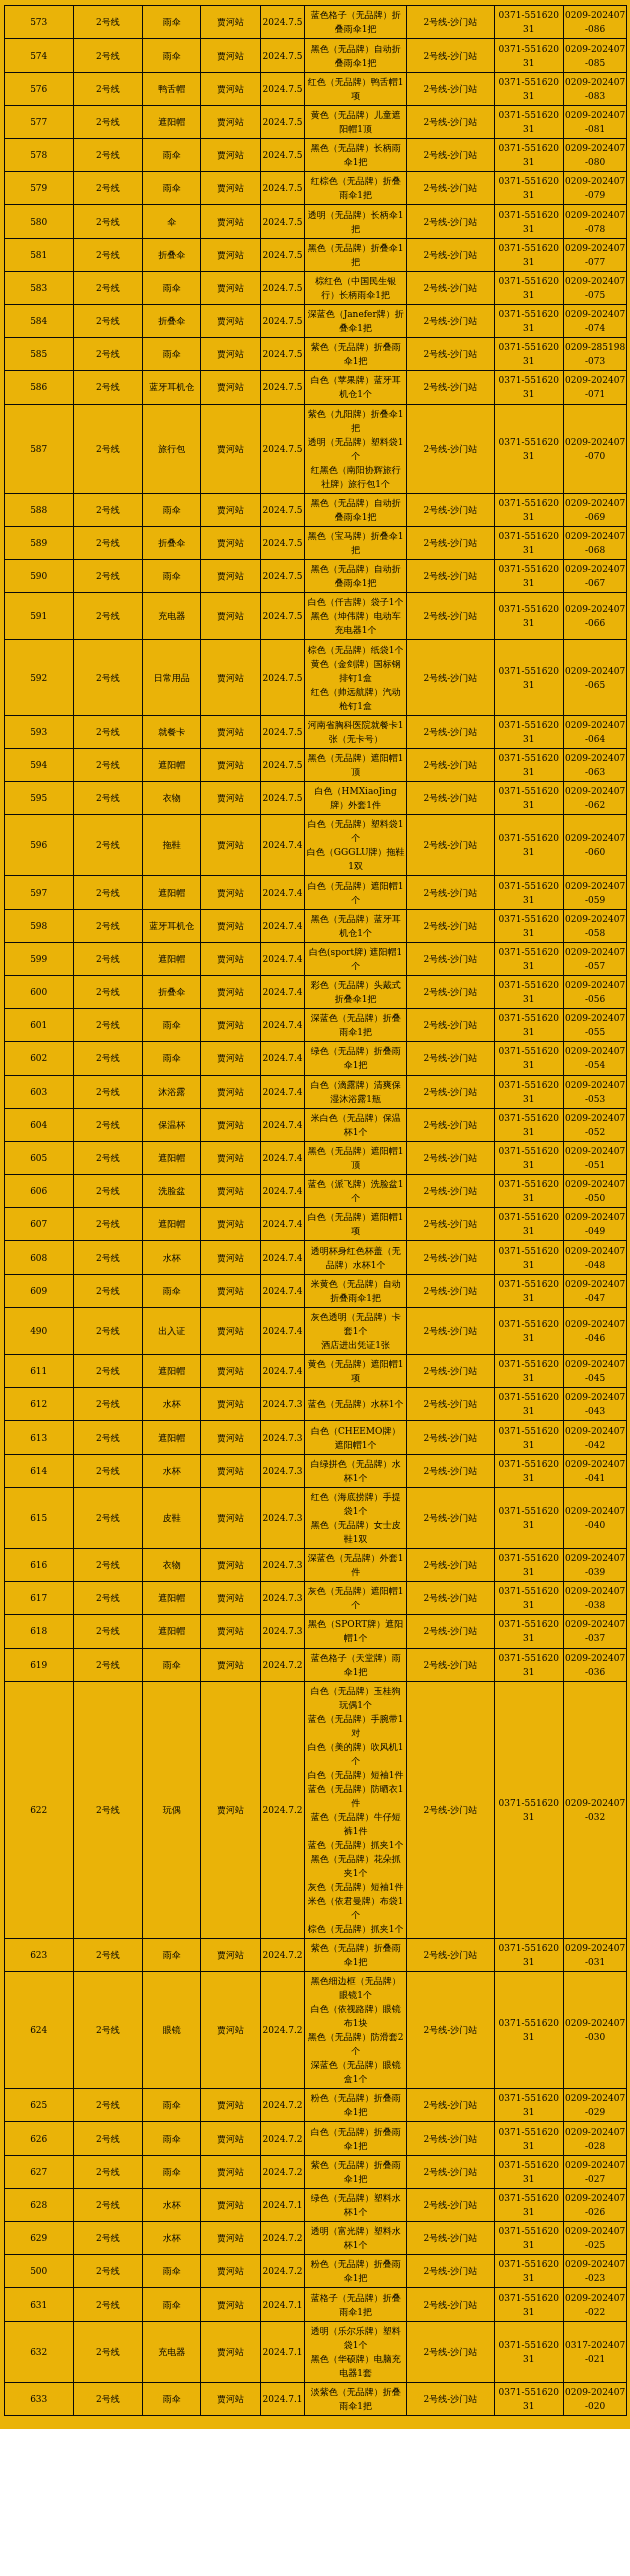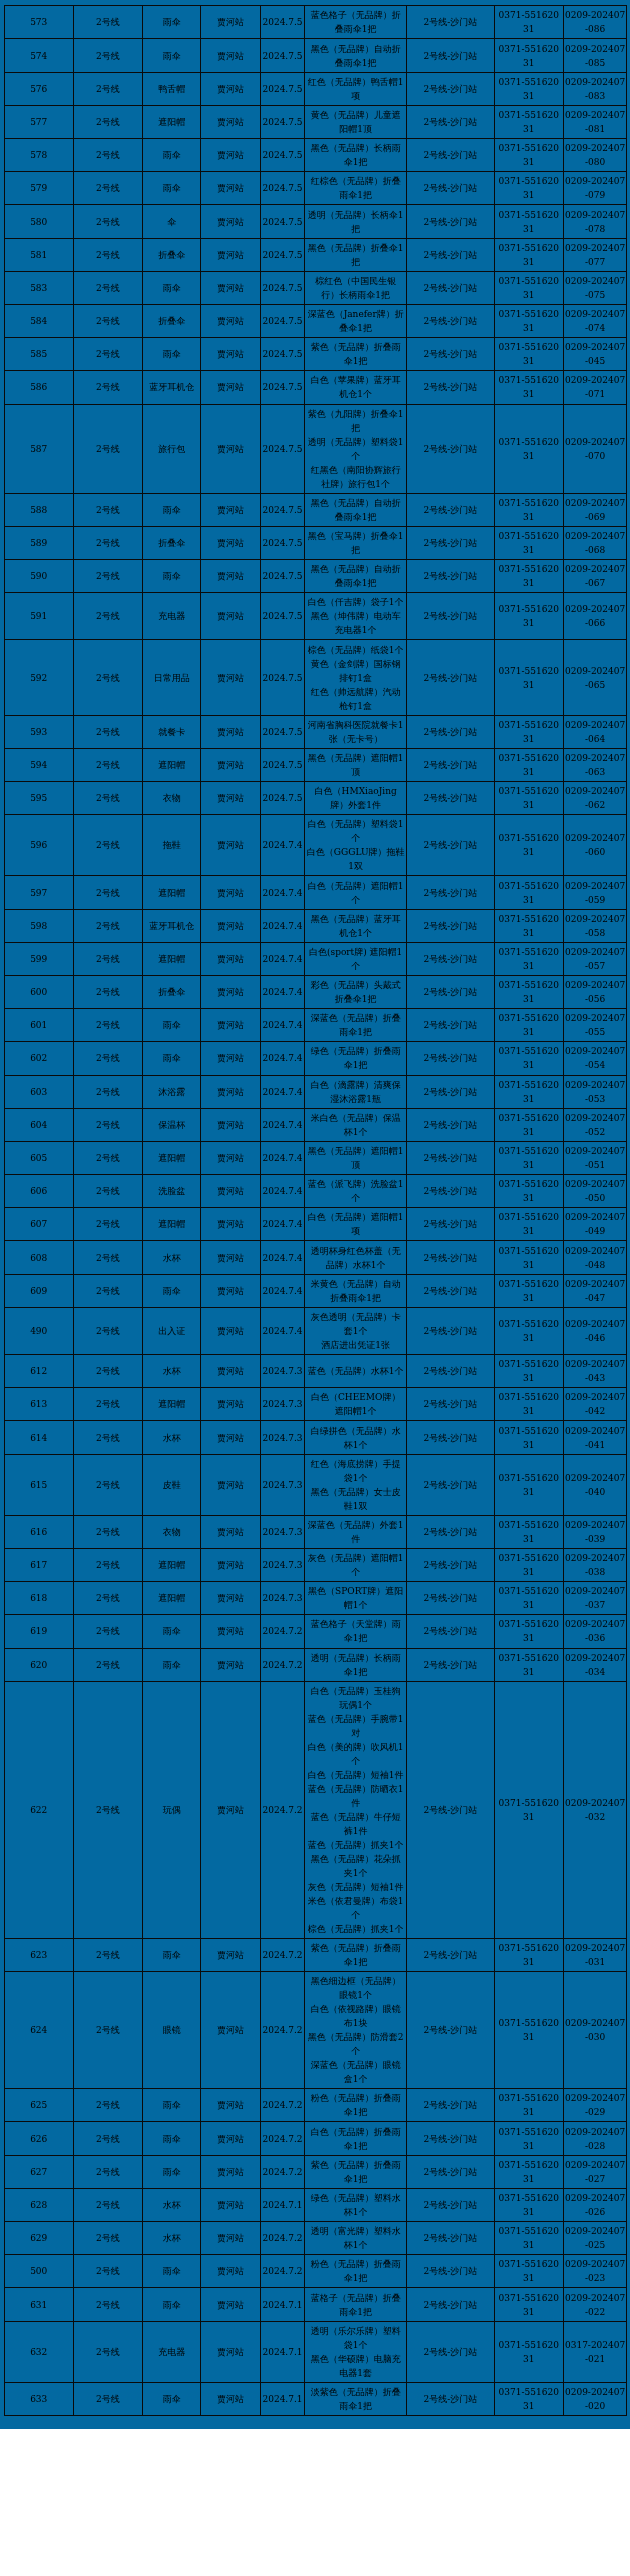--- a/index.html
+++ b/index.html
@@ -1,21 +1,21 @@
 <!DOCTYPE html>
 <html lang="zh" style="font-size:8.4px"><head>
 <meta charset="utf-8">
 <style>
   html,body{margin:0;padding:0;background:#ffffff;}
   body{
     width:630px;
     font-family:"DejaVu Serif","Liberation Serif",serif;
     color:#000;
   }
-  .page{width:630px;box-sizing:border-box;padding:5.3px 2.6px 12.6px 3.7px;background:#0369a1;}
+  .page{width:630px;box-sizing:border-box;padding:5.3px 2.6px 12.6px 3.7px;background:#eab308;}
   table.lost{
     width:100%;
     border-collapse:collapse;
     table-layout:fixed;
     border:1.6px solid #0a0a0a;
   }
   table.lost td{
     border:1.1px solid #0a0a0a;
     text-align:center;
     vertical-align:middle;
@@ -161,21 +161,21 @@
       </tr>
         <tr>
         <td class="c-no">585</td>
         <td class="c-line">2号线</td>
         <td class="c-type">雨伞</td>
         <td class="c-sta">贾河站</td>
         <td class="c-date">2024.7.5</td>
         <td class="c-desc">紫色（无品牌）折叠雨伞1把</td>
         <td class="c-loc">2号线-沙门站</td>
         <td class="c-phone">0371-55162031</td>
-        <td class="c-code">0209-202407-045</td>
+        <td class="c-code">0209-285198-073</td>
       </tr>
         <tr>
         <td class="c-no">586</td>
         <td class="c-line">2号线</td>
         <td class="c-type">蓝牙耳机仓</td>
         <td class="c-sta">贾河站</td>
         <td class="c-date">2024.7.5</td>
         <td class="c-desc">白色（苹果牌）蓝牙耳机仓1个</td>
         <td class="c-loc">2号线-沙门站</td>
         <td class="c-phone">0371-55162031</td>
@@ -446,20 +446,31 @@
         <td class="c-type">出入证</td>
         <td class="c-sta">贾河站</td>
         <td class="c-date">2024.7.4</td>
         <td class="c-desc">灰色透明（无品牌）卡套1个
 酒店进出凭证1张</td>
         <td class="c-loc">2号线-沙门站</td>
         <td class="c-phone">0371-55162031</td>
         <td class="c-code">0209-202407-046</td>
       </tr>
         <tr>
+        <td class="c-no">611</td>
+        <td class="c-line">2号线</td>
+        <td class="c-type">遮阳帽</td>
+        <td class="c-sta">贾河站</td>
+        <td class="c-date">2024.7.4</td>
+        <td class="c-desc">黄色（无品牌）遮阳帽1项</td>
+        <td class="c-loc">2号线-沙门站</td>
+        <td class="c-phone">0371-55162031</td>
+        <td class="c-code">0209-202407-045</td>
+      </tr>
+        <tr>
         <td class="c-no">612</td>
         <td class="c-line">2号线</td>
         <td class="c-type">水杯</td>
         <td class="c-sta">贾河站</td>
         <td class="c-date">2024.7.3</td>
         <td class="c-desc">蓝色（无品牌）水杯1个</td>
         <td class="c-loc">2号线-沙门站</td>
         <td class="c-phone">0371-55162031</td>
         <td class="c-code">0209-202407-043</td>
       </tr>
@@ -533,31 +544,20 @@
         <tr>
         <td class="c-no">619</td>
         <td class="c-line">2号线</td>
         <td class="c-type">雨伞</td>
         <td class="c-sta">贾河站</td>
         <td class="c-date">2024.7.2</td>
         <td class="c-desc">蓝色格子（天堂牌）雨伞1把</td>
         <td class="c-loc">2号线-沙门站</td>
         <td class="c-phone">0371-55162031</td>
         <td class="c-code">0209-202407-036</td>
-      </tr>
-        <tr>
-        <td class="c-no">620</td>
-        <td class="c-line">2号线</td>
-        <td class="c-type">雨伞</td>
-        <td class="c-sta">贾河站</td>
-        <td class="c-date">2024.7.2</td>
-        <td class="c-desc">透明（无品牌）长柄雨伞1把</td>
-        <td class="c-loc">2号线-沙门站</td>
-        <td class="c-phone">0371-55162031</td>
-        <td class="c-code">0209-202407-034</td>
       </tr>
         <tr>
         <td class="c-no">622</td>
         <td class="c-line">2号线</td>
         <td class="c-type">玩偶</td>
         <td class="c-sta">贾河站</td>
         <td class="c-date">2024.7.2</td>
         <td class="c-desc">白色（无品牌）玉桂狗玩偶1个
 蓝色（无品牌）手腕带1对
 白色（美的牌）吹风机1个

